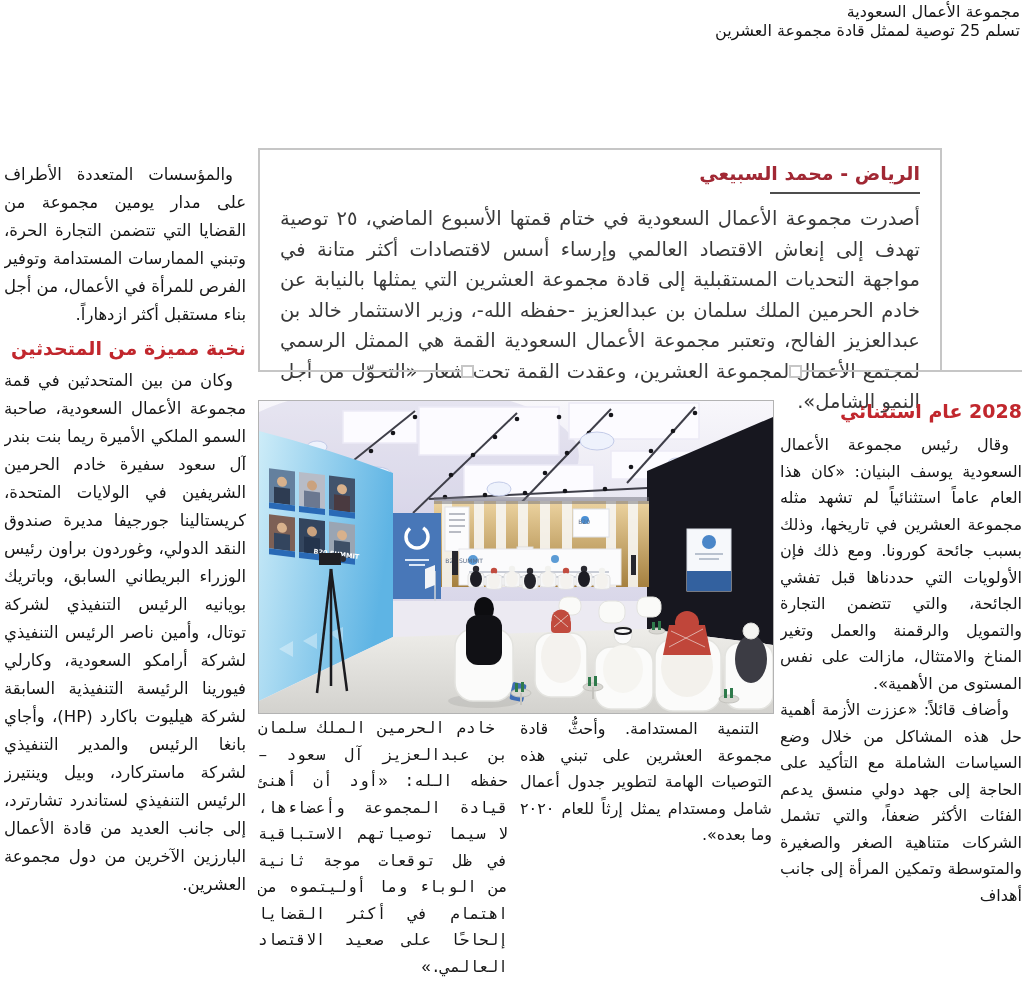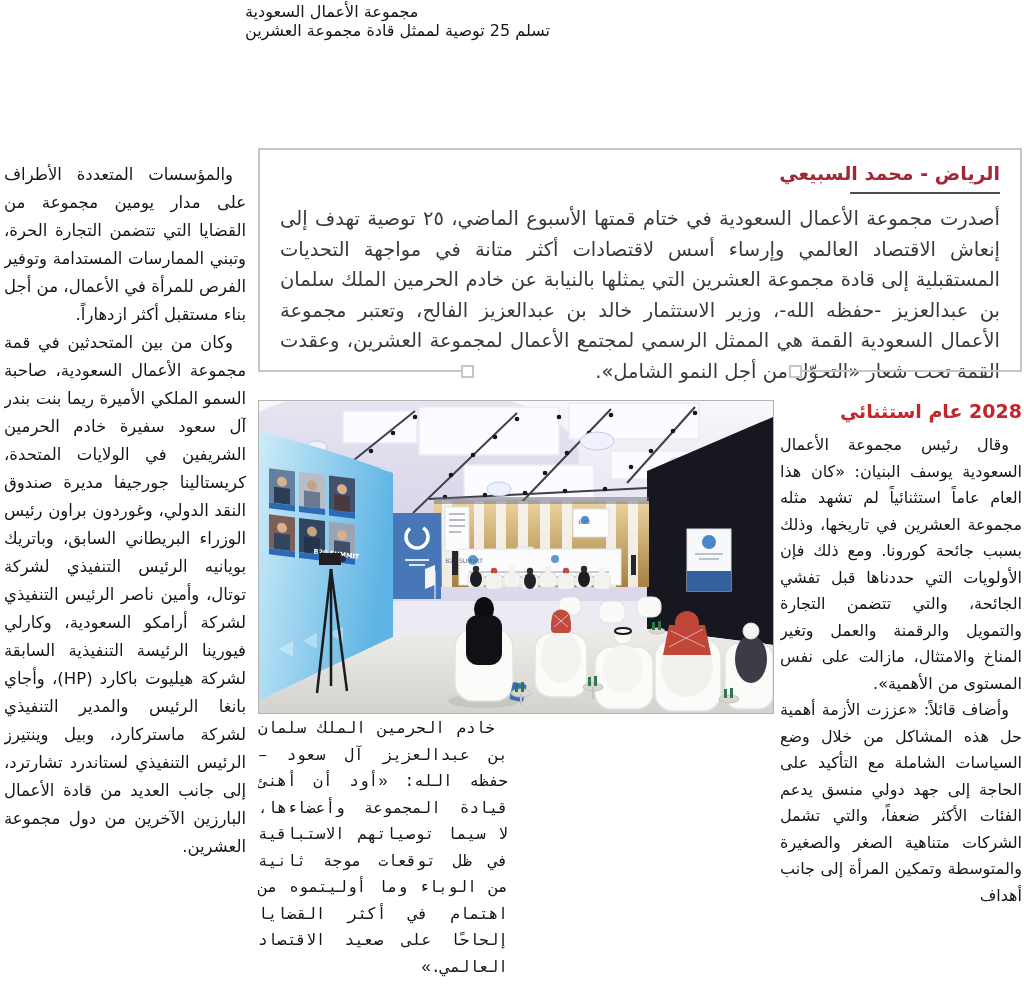--- a/index.html
+++ b/index.html
@@ -1,38 +1,38 @@
 <!DOCTYPE html>
 <html lang="ar" dir="rtl"><head>
 <meta charset="utf-8">
 <style>
   html,body{margin:0;padding:0;background:#ffffff;}
   .page{
     position:relative;width:1024px;height:984px;background:#ffffff;overflow:hidden;
     direction:rtl;font-family:"DejaVu Sans",sans-serif;color:#161616;
   }
   .headline-wrap{position:absolute;top:2px;right:4px;width:775px;}
-  .headline-wrap .hl{text-align:left;}
+  .headline-wrap .hl{text-align:right;}
   
   .col{position:absolute;text-align:justify;text-align-last:right;overflow:hidden;}
   .col p{margin:0;text-indent:13px;}
   .red-head{
     color:#c1272d;font-weight:bold;text-align:right;text-indent:0;
     margin:4px 0 4px 0;
   }
   .left-col{left:4px;top:140px;width:242px;height:840px;font-size:16.5px;line-height:28px;margin-top:21px;}
   .left-col .red-head{font-size:19px;line-height:30px;}
   .right-col{left:780px;top:398px;width:242px;height:582px;font-size:16px;line-height:26.5px;}
   .right-col .red-head{font-size:19px;line-height:26px;margin:0 0 8px 0;}
   .mid-left-col{left:258px;top:716px;width:250px;height:264px;font-size:16px;line-height:26.5px;font-family:Liberation Mono, monospace;}
   .mid-right-col{left:520px;top:716px;width:252px;height:264px;font-size:16px;line-height:26.5px;}
   .mid-right-col .red-head{font-size:18.5px;line-height:26px;margin:4px 0;}
   
   .lead-box{
-    position:absolute;left:258px;top:148px;width:764px;height:224px;
+    position:absolute;left:258px;top:148px;width:684px;height:224px;
     border:2px solid #c6c6c6;border-bottom:none;box-sizing:border-box;
     padding:10px 20px 0 20px;background:#ffffff;
   }
   .byline{color:#a12834;font-weight:bold;font-size:19px;text-align:right;margin:2px 0 0 0;}
   .byline-rule{width:150px;height:2px;background:#4d4d4d;margin:8px 0 10px 0;}
   .lead-text{
     margin:0;font-size:19.5px;line-height:30.5px;color:#3a3a3a;
     text-align:justify;text-align-last:right;
   }
   .handle-line{position:absolute;top:370px;height:2px;background:#c6c6c6;}
@@ -53,20 +53,21 @@
 
 <div class="page">
 
   <div class="headline-wrap">
     <div class="hl">مجموعة الأعمال السعودية</div>
     <div class="hl">تسلم 25 توصية لممثل قادة مجموعة العشرين</div>
   </div>
 
   <div class="col left-col">
     <p>والمؤسسات المتعددة الأطراف على مدار يومين مجموعة من القضايا التي تتضمن التجارة الحرة، وتبني الممارسات المستدامة وتوفير الفرص للمرأة في الأعمال، من أجل بناء مستقبل أكثر ازدهاراً.</p>
+    <div class="red-head">نخبة مميزة من المتحدثين</div>
     <p>وكان من بين المتحدثين في قمة مجموعة الأعمال السعودية، صاحبة السمو الملكي الأميرة ريما بنت بندر آل سعود سفيرة خادم الحرمين الشريفين في الولايات المتحدة، كريستالينا جورجيفا مديرة صندوق النقد الدولي، وغوردون براون رئيس الوزراء البريطاني السابق، وباتريك بويانيه الرئيس التنفيذي لشركة توتال، وأمين ناصر الرئيس التنفيذي لشركة أرامكو السعودية، وكارلي فيورينا الرئيسة التنفيذية السابقة لشركة هيليوت باكارد (HP)، وأجاي بانغا الرئيس والمدير التنفيذي لشركة ماستركارد، وبيل وينتيرز الرئيس التنفيذي لستاندرد تشارترد، إلى جانب العديد من قادة الأعمال البارزين الآخرين من دول مجموعة العشرين.</p>
   </div>
 
   <div class="lead-box">
     <div class="byline">الرياض - محمد السبيعي</div>
     <div class="byline-rule"></div>
     <p class="lead-text">أصدرت مجموعة الأعمال السعودية في ختام قمتها الأسبوع الماضي، ٢٥ توصية تهدف إلى إنعاش الاقتصاد العالمي وإرساء أسس لاقتصادات أكثر متانة في مواجهة التحديات المستقبلية إلى قادة مجموعة العشرين التي يمثلها بالنيابة عن خادم الحرمين الملك سلمان بن عبدالعزيز -حفظه الله-، وزير الاستثمار خالد بن عبدالعزيز الفالح، وتعتبر مجموعة الأعمال السعودية القمة هي الممثل الرسمي لمجتمع الأعمال لمجموعة العشرين، وعقدت القمة تحت شعار «التحوّل من أجل النمو الشامل».</p>
   </div>
 
   <div class="handle-line hl-left"></div>
@@ -337,20 +338,21 @@
             <rect x="399" y="220" width="3" height="9" fill="#2f7a4b"></rect>
           <ellipse cx="470" cy="298" rx="10" ry="4" fill="#d8d7d2" stroke="#c4c3be"></ellipse>
           <rect x="465" y="288" width="3" height="9" fill="#2f7a4b"></rect>
             <rect x="471" y="287" width="3" height="10" fill="#2f7a4b"></rect>
         </g>
       </g>
     </svg>
   </div>
 
   <div class="col mid-right-col">
+    <p>التنمية المستدامة. وأحثُّ قادة مجموعة العشرين على تبني هذه التوصيات الهامة لتطوير جدول أعمال شامل ومستدام يمثل إرثاً للعام ٢٠٢٠ وما بعده».</p>
   </div>
 
   <div class="col mid-left-col">
     <p>خادم الحرمين الملك سلمان بن عبدالعزيز آل سعود –حفظه الله: «أود أن أهنئ قيادة المجموعة وأعضاءها، لا سيما توصياتهم الاستباقية في ظل توقعات موجة ثانية من الوباء وما أوليتموه من اهتمام في أكثر القضايا إلحاحًا على صعيد الاقتصاد العالمي.»</p>
     <p>وتناول يمثل الأعمال والحكومة</p>
   </div>
 
   <div class="col right-col">
     <div class="red-head">2028 عام استثنائي</div>
     <p>وقال رئيس مجموعة الأعمال السعودية يوسف البنيان: «كان هذا العام عاماً استثنائياً لم تشهد مثله مجموعة العشرين في تاريخها، وذلك بسبب جائحة كورونا. ومع ذلك فإن الأولويات التي حددناها قبل تفشي الجائحة، والتي تتضمن التجارة والتمويل والرقمنة والعمل وتغير المناخ والامتثال، مازالت على نفس المستوى من الأهمية».</p>

